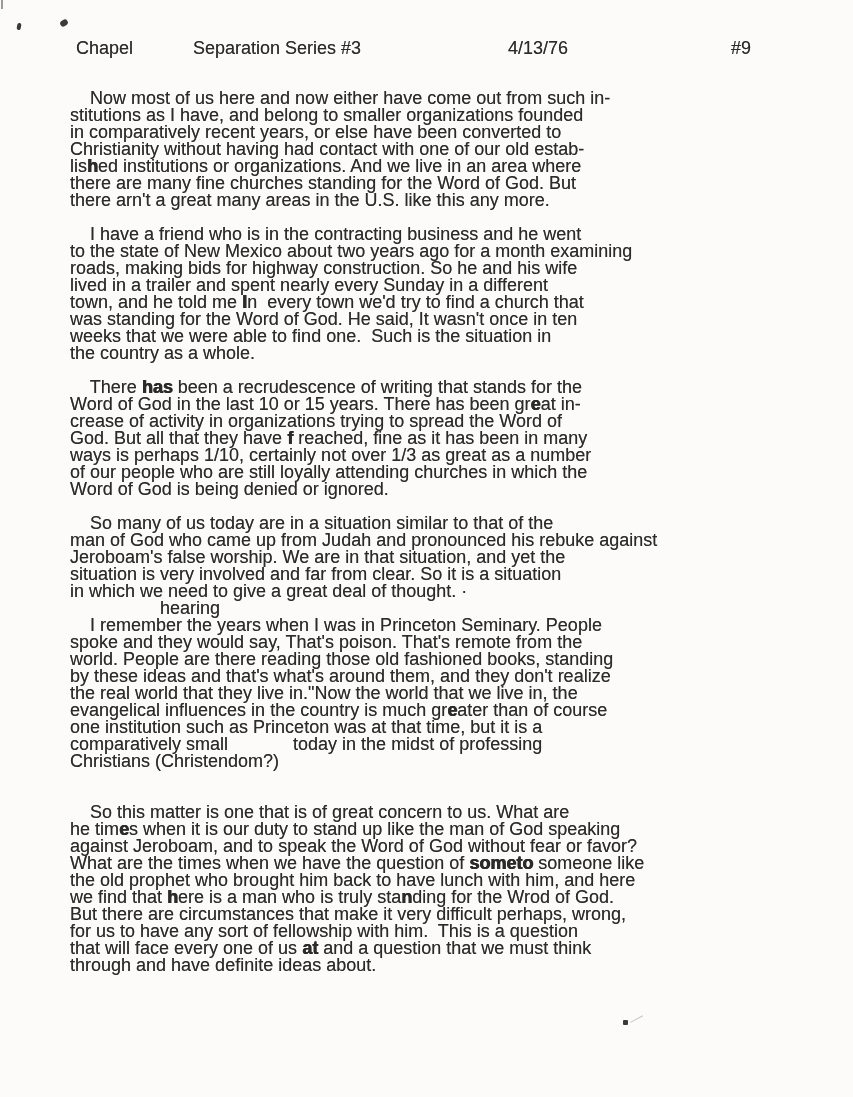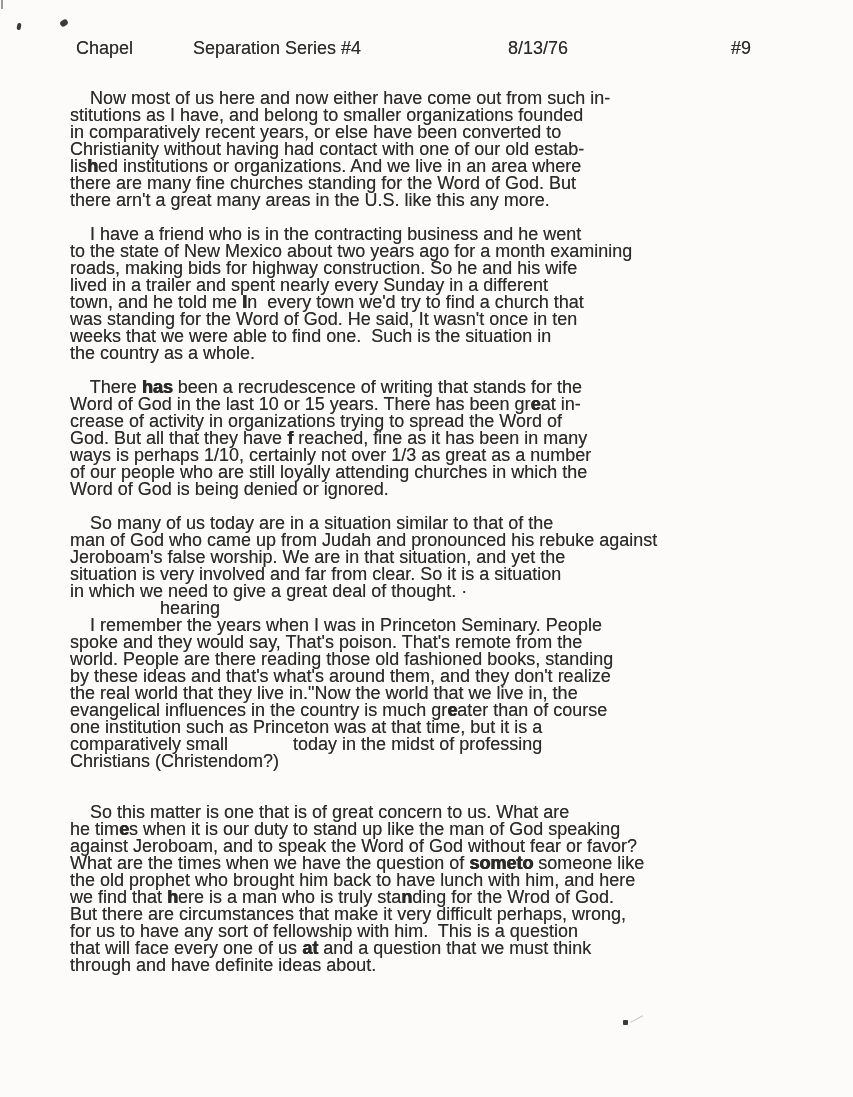--- a/index.html
+++ b/index.html
@@ -56,22 +56,22 @@
 <body>
 
 <div class="page">
 
   <span class="speck speck-corner"></span>
   <span class="speck speck-comma"></span>
   <span class="speck speck-apos"></span>
 
   <div class="header-row typewriter">
     <span class="hdr-title">Chapel</span>
-    <span class="hdr-series">Separation Series #4</span>
-    <span class="hdr-date">8/13/76</span>
+    <span class="hdr-series">Separation Series #3</span>
+    <span class="hdr-date">4/13/76</span>
     <span class="hdr-page">#9</span>
   </div>
 
   <div class="body-lines typewriter"><div class="line">    Now most of us here and now either have come out from such in-</div><div class="line">stitutions as I have, and belong to smaller organizations founded</div><div class="line">in comparatively recent years, or else have been converted to</div><div class="line">Christianity without having had contact with one of our old estab-</div><div class="line">lis<span class="ov">h</span>ed institutions or organizations. And we live in an area where</div><div class="line">there are many fine churches standing for the Word of God. But</div><div class="line">there arn't a great many areas in the U.S. like this any more.</div><div class="line">&nbsp;</div><div class="line">    I have a friend who is in the contracting business and he went</div><div class="line">to the state of New Mexico about two years ago for a month examining</div><div class="line">roads, making bids for highway construction. So he and his wife</div><div class="line">lived in a trailer and spent nearly every Sunday in a different</div><div class="line">town, and he told me <span class="ov">I</span>n  every town we'd try to find a church that</div><div class="line">was standing for the Word of God. He said, It wasn't once in ten</div><div class="line">weeks that we were able to find one.  Such is the situation in</div><div class="line">the country as a whole.</div><div class="line">&nbsp;</div><div class="line">    There <span class="ov">has</span> been a recrudescence of writing that stands for the</div><div class="line">Word of God in the last 10 or 15 years. There has been gr<span class="ov">e</span>at in-</div><div class="line">crease of activity in organizations trying to spread the Word of</div><div class="line">God. But all that they have <span class="ov">f</span> reached, fine as it has been in many</div><div class="line">ways is perhaps 1/10, certainly not over 1/3 as great as a number</div><div class="line">of our people who are still loyally attending churches in which the</div><div class="line">Word of God is being denied or ignored.</div><div class="line">&nbsp;</div><div class="line">    So many of us today are in a situation similar to that of the</div><div class="line">man of God who came up from Judah and pronounced his rebuke against</div><div class="line">Jeroboam's false worship. We are in that situation, and yet the</div><div class="line">situation is very involved and far from clear. So it is a situation</div><div class="line">in which we need to give a great deal of thought. ·</div><div class="line">                  hearing</div><div class="line">    I remember the years when I was in Princeton Seminary. People</div><div class="line">spoke and they would say, That's poison. That's remote from the</div><div class="line">world. People are there reading those old fashioned books, standing</div><div class="line">by these ideas and that's what's around them, and they don't realize</div><div class="line">the real world that they live in."Now the world that we live in, the</div><div class="line">evangelical influences in the country is much gr<span class="ov">e</span>ater than of course</div><div class="line">one institution such as Princeton was at that time, but it is a</div><div class="line">comparatively small             today in the midst of professing</div><div class="line">Christians (Christendom?)</div><div class="line">&nbsp;</div><div class="line">&nbsp;</div><div class="line">    So this matter is one that is of great concern to us. What are</div><div class="line">he tim<span class="ov">e</span>s when it is our duty to stand up like the man of God speaking</div><div class="line">against Jeroboam, and to speak the Word of God without fear or favor?</div><div class="line">What are the times when we have the question of <span class="ov">someto</span> someone like</div><div class="line">the old prophet who brought him back to have lunch with him, and here</div><div class="line">we find that <span class="ov">h</span>ere is a man who is truly sta<span class="ov">n</span>ding for the Wrod of God.</div><div class="line">But there are circumstances that make it very difficult perhaps, wrong,</div><div class="line">for us to have any sort of fellowship with him.  This is a question</div><div class="line">that will face every one of us <span class="ov">at</span> and a question that we must think</div><div class="line">through and have definite ideas about.</div></div>
 
   <span class="speck speck-scratch"></span>
   <span class="speck speck-dot"></span>
 
 </div>
 

